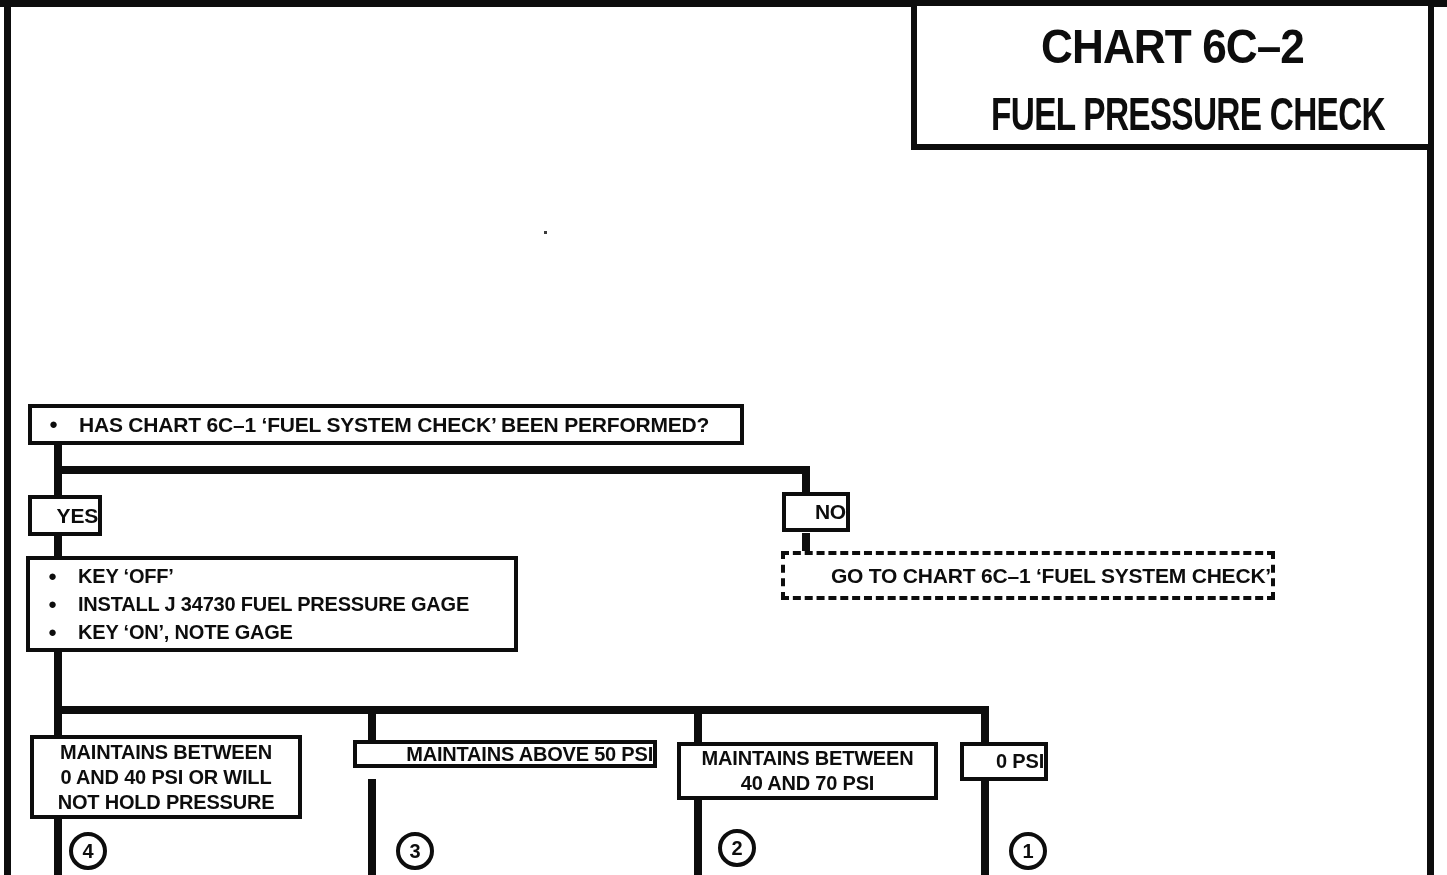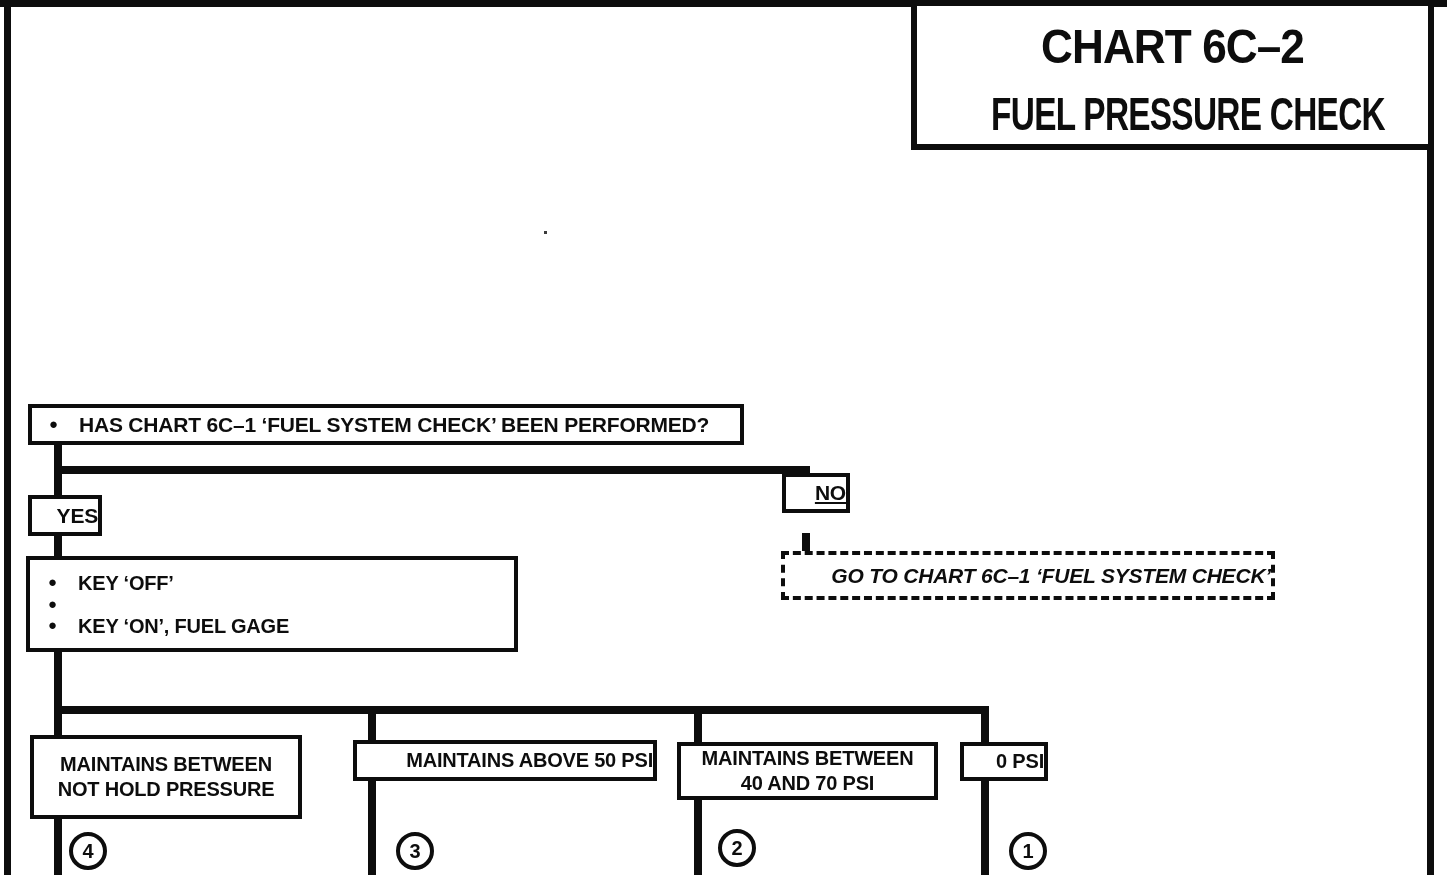--- a/index.html
+++ b/index.html
@@ -9,21 +9,21 @@
     font-family:"Liberation Sans",sans-serif;font-weight:700;color:#0d0d0d;
     -webkit-font-smoothing:antialiased;
   }
   .ink{background:#0d0d0d;position:absolute;}
   .box{
     position:absolute;background:#ffffff;border:4px solid #0d0d0d;
     box-sizing:border-box;display:flex;align-items:center;justify-content:flex-end;
     letter-spacing:-0.2px;
   }
   .box.left{justify-content:flex-start;}
-  .dashedbox{border:4px dashed #0d0d0d;font-style:italic;}
+  .dashedbox{border:4px dashed #0d0d0d;}
   .stack{display:flex;flex-direction:column;align-items:center;justify-content:center;width:100%;}
   .stack div{white-space:nowrap;}
   .bullet-row{display:flex;align-items:center;width:100%;}
   .bullet{
     display:inline-block;width:30px;flex:0 0 30px;text-align:left;
     font-size:15px;line-height:1;transform:translateY(-1px);
   }
   .titlebox{
     position:absolute;background:#ffffff;border:6px solid #0d0d0d;box-sizing:border-box;
   }
@@ -62,62 +62,64 @@
   </div>
 
   <div class="ink" style="left:54px;top:443px;width:8px;height:31px;"></div>
   <div class="ink" style="left:54px;top:466px;width:756px;height:8px;"></div>
   <div class="ink" style="left:54px;top:470px;width:8px;height:29px;"></div>
   <div class="ink" style="left:802px;top:470px;width:8px;height:29px;"></div>
 
   <div class="box f21" style="left:28px;top:495px;width:74px;height:41px;">
     <span>YES</span>
   </div>
-  <div class="box f21" style="left:782px;top:473px;width:68px;height:40px;text-decoration:underline;">
+  <div class="box f21" style="left:782px;top:492px;width:68px;height:40px;">
     <span>NO</span>
   </div>
 
   <div class="ink" style="left:54px;top:534px;width:8px;height:24px;"></div>
   <div class="ink" style="left:802px;top:533px;width:8px;height:22px;"></div>
 
   <div class="box f20" style="left:26px;top:556px;width:492px;height:96px;padding-left:18px;">
     <div class="stack" style="align-items:stretch;">
       <div class="bullet-row" style="line-height:28px;">
         <span class="bullet">●</span>
         <span>KEY ‘OFF’</span>
       </div>
       <div class="bullet-row" style="line-height:28px;">
         <span class="bullet">●</span>
+        <span>INSTALL J 34730 FUEL PRESSURE GAGE</span>
       </div>
       <div class="bullet-row" style="line-height:28px;">
         <span class="bullet">●</span>
-        <span>KEY ‘ON’, FUEL GAGE</span>
+        <span>KEY ‘ON’, NOTE GAGE</span>
       </div>
     </div>
   </div>
 
   <div class="box dashedbox f21" style="left:781px;top:551px;width:494px;height:49px;">
     <span>GO TO CHART 6C–1 ‘FUEL SYSTEM CHECK’</span>
   </div>
 
   <div class="ink" style="left:54px;top:650px;width:8px;height:64px;"></div>
   <div class="ink" style="left:54px;top:706px;width:935px;height:8px;"></div>
   <div class="ink" style="left:54px;top:710px;width:8px;height:28px;"></div>
   <div class="ink" style="left:368px;top:710px;width:8px;height:34px;"></div>
   <div class="ink" style="left:694px;top:710px;width:8px;height:36px;"></div>
   <div class="ink" style="left:981px;top:710px;width:8px;height:36px;"></div>
 
   <div class="box f20 lh25" style="left:30px;top:735px;width:272px;height:84px;">
     <div class="stack">
       <div>MAINTAINS BETWEEN</div>
+      <div>0 AND 40 PSI OR WILL</div>
       <div>NOT HOLD PRESSURE</div>
     </div>
   </div>
 
-  <div class="box f20" style="left:353px;top:740px;width:304px;height:41px;">
+  <div class="box f20" style="left:353px;top:740px;width:304px;height:28px;">
     <span>MAINTAINS ABOVE 50 PSI</span>
   </div>
 
   <div class="box f20 lh25" style="left:677px;top:742px;width:261px;height:58px;">
     <div class="stack">
       <div>MAINTAINS BETWEEN</div>
       <div>40 AND 70 PSI</div>
     </div>
   </div>
 

